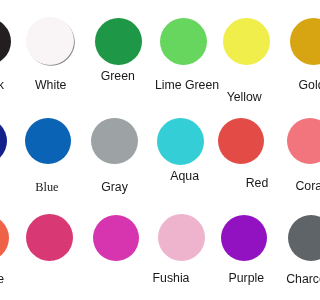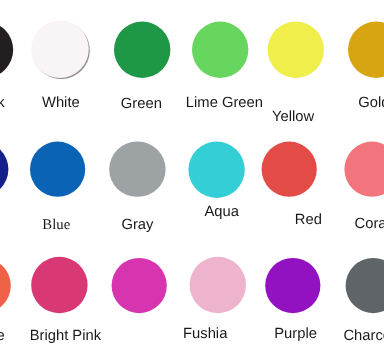--- a/index.html
+++ b/index.html
@@ -39,42 +39,41 @@
 </style>
 </head>
 <body>
 
 <div id="swatch-grid">
     <div class="swatch-dot" style="left: -36.1px; top: 17.9px; width: 47px; height: 47px; background: rgb(35, 31, 32);"></div>
     <div class="swatch-label" style="left: -11.2px; top: 79.3px;">Black</div>
     <div class="swatch-dot" style="left: 26px; top: 17.4px; width: 48px; height: 48px; background: rgb(249, 245, 246); box-shadow: rgba(95, 90, 94, 0.75) 1px 1px 0.6px -0.2px;"></div>
     <div class="swatch-label" style="left: 50.7px; top: 79.3px;">White</div>
     <div class="swatch-dot" style="left: 94.8px; top: 17.9px; width: 47px; height: 47px; background: rgb(30, 151, 70);"></div>
-    <div class="swatch-label" style="left: 117.8px; top: 80px; text-align: center;">Green</div>
+    <div class="swatch-label" style="left: 117.8px; top: 70px; text-align: center;">Green</div>
     <div class="swatch-dot" style="left: 160px; top: 17.9px; width: 47px; height: 47px; background: rgb(103, 214, 95);"></div>
     <div class="swatch-label" style="left: 187px; top: 79.3px;">Lime Green</div>
     <div class="swatch-dot" style="left: 222.5px; top: 17.8px; width: 47.2px; height: 47.2px; background: rgb(239, 238, 74);"></div>
     <div class="swatch-label" style="left: 244.2px; top: 91px;">Yellow</div>
     <div class="swatch-dot" style="left: 290px; top: 17.9px; width: 47px; height: 47px; background: rgb(215, 165, 17);"></div>
     <div class="swatch-label" style="left: 311.5px; top: 79.3px;">Gold</div>
     <div class="swatch-dot" style="left: -39.5px; top: 117.7px; width: 46.6px; height: 46.6px; background: rgb(21, 33, 138);"></div>
     <div class="swatch-dot" style="left: 24.55px; top: 117.65px; width: 46.7px; height: 46.7px; background: rgb(11, 99, 181);"></div>
     <div class="swatch-label" style="left: 46.9px; top: 181.2px; font-family: Liberation Serif, serif;">Blue</div>
     <div class="swatch-dot" style="left: 91.2px; top: 117.7px; width: 46.6px; height: 46.6px; background: rgb(157, 162, 165);"></div>
     <div class="swatch-label" style="left: 114.5px; top: 180.9px;">Gray</div>
     <div class="swatch-dot" style="left: 156.6px; top: 117.5px; width: 47px; height: 47px; background: rgb(52, 207, 214);"></div>
     <div class="swatch-label" style="left: 184.7px; top: 170px;">Aqua</div>
     <div class="swatch-dot" style="left: 217.8px; top: 117.8px; width: 46.4px; height: 46.4px; background: rgb(227, 75, 71);"></div>
     <div class="swatch-label" style="left: 257px; top: 177.2px;">Red</div>
     <div class="swatch-dot" style="left: 286.9px; top: 117.7px; width: 46.6px; height: 46.6px; background: rgb(242, 116, 125);"></div>
     <div class="swatch-label" style="left: 310.2px; top: 180.2px;">Coral</div>
     <div class="swatch-dot" style="left: -37.9px; top: 214.5px; width: 46.6px; height: 46.6px; background: rgb(240, 98, 72);"></div>
     <div class="swatch-label" style="left: -16.5px; top: 272.7px;">Orange</div>
     <div class="swatch-dot" style="left: 25.95px; top: 214.15px; width: 47.3px; height: 47.3px; background: rgb(216, 56, 116);"></div>
-    <div class="swatch-label" style="left: 54.5px; top: 272.9px;">Bright Pink</div>
     <div class="swatch-dot" style="left: 93.3px; top: 214.7px; width: 46.2px; height: 46.2px; background: rgb(215, 52, 176);"></div>
     <div class="swatch-label" style="left: 124px; top: 272.4px; margin-left: 47px;">Fushia</div>
     <div class="swatch-dot" style="left: 158.4px; top: 214.3px; width: 47px; height: 47px; background: rgb(238, 179, 205);"></div>
     <div class="swatch-dot" style="left: 220.75px; top: 214.65px; width: 46.3px; height: 46.3px; background: rgb(146, 18, 194);"></div>
     <div class="swatch-label" style="left: 246.3px; top: 272.3px;">Purple</div>
     <div class="swatch-dot" style="left: 287.5px; top: 214.5px; width: 46.6px; height: 46.6px; background: rgb(94, 100, 104);"></div>
     <div class="swatch-label" style="left: 310.8px; top: 272.7px;">Charcoal</div>
   </div>
 
 </body></html>

